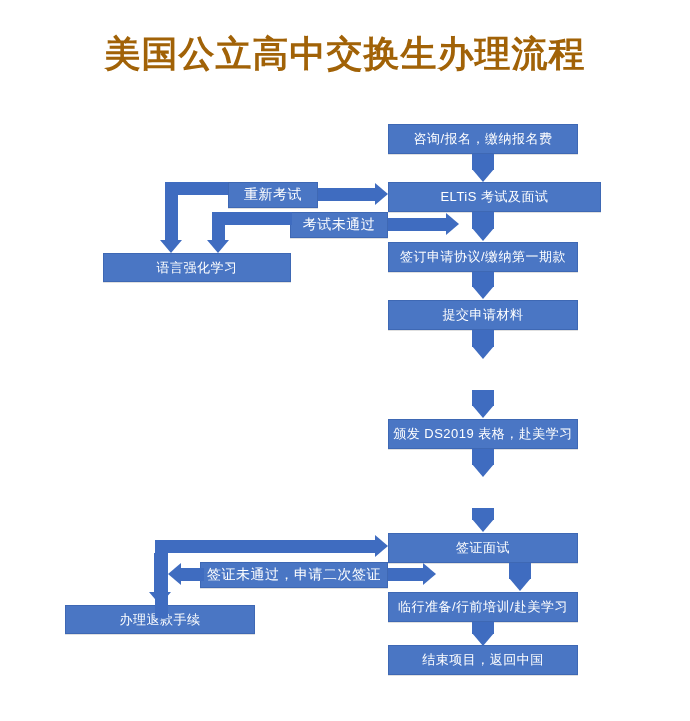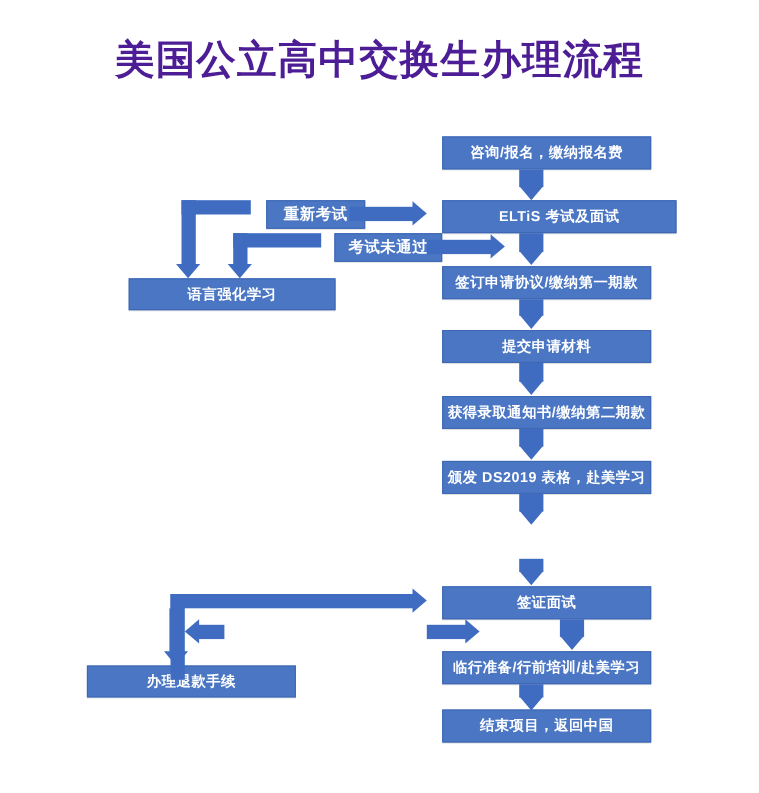--- a/index.html
+++ b/index.html
@@ -20,41 +20,40 @@
     background: #ffffff;
   }
   .title {
     position: absolute;
     left: 0;
     top: 30px;
     width: 690px;
     text-align: center;
     font-size: 36px;
     font-weight: bold;
-    color: #4c1d95;
+    color: #a16207;
     letter-spacing: 1px;
     line-height: 48px;
     white-space: nowrap;
   }
   .node {
     position: absolute;
     box-sizing: border-box;
     background: #4a76c4;
     border: 1px solid #3e68b4;
     color: #ffffff;
     display: flex;
     align-items: center;
     justify-content: center;
     font-size: 13px;
-    font-weight: bold;
+    font-weight: normal;
     letter-spacing: 0.5px;
     text-align: center;
     white-space: nowrap;
     box-shadow: 0 1px 0 rgba(0,0,0,0.12);
-    margin-left: 14px;
   }
   .node.small {
     font-size: 14px;
   }
   .vshaft {
     position: absolute;
     background: #3f6cc0;
   }
   .hshaft {
     position: absolute;
@@ -93,37 +92,37 @@
   <div class="title">美国公立高中交换生办理流程</div>
 
   <div class="node" style="left:388px; top:124px; width:190px; height:30px;">咨询/报名，缴纳报名费</div>
 
   <div class="node" style="left:388px; top:182px; width:213px; height:30px;">ELTiS 考试及面试</div>
 
   <div class="node" style="left:388px; top:300px; width:190px; height:30px;">提交申请材料</div>
 
   <div class="node" style="left:388px; top:242px; width:190px; height:30px;">签订申请协议/缴纳第一期款</div>
 
-  <div class="node" style="left:388px; top:360px; width:190px; height:30px;">获得录取通知书/缴纳第二期款</div>
 
   <div class="node" style="left:388px; top:419px; width:190px; height:30px;">颁发 DS2019 表格，赴美学习</div>
 
 
   <div class="node" style="left:388px; top:533px; width:190px; height:30px;">签证面试</div>
 
   <div class="node" style="left:388px; top:592px; width:190px; height:30px;">临行准备/行前培训/赴美学习</div>
 
   <div class="node" style="left:388px; top:645px; width:190px; height:30px;">结束项目，返回中国</div>
 
   <div class="node small" style="left:228px; top:182px; width:90px; height:26px;">重新考试</div>
 
   <div class="node small" style="left:290px; top:212px; width:98px; height:26px;">考试未通过</div>
 
   <div class="node" style="left:103px; top:253px; width:188px; height:29px;text-align:right;">语言强化学习</div>
 
+  <div class="node small" style="left:200px; top:562px; width:188px; height:26px;">签证未通过，申请二次签证</div>
 
   <div class="node" style="left:65px; top:605px; width:190px; height:29px;">办理退款手续</div>
 
   <div class="vshaft" style="left:472px; top:154px; width:22px; height:16px;"></div>
   <div class="head-down" style="left:472px; top:169px;"></div>
 
   <div class="vshaft" style="left:472px; top:212px; width:22px; height:17px;"></div>
   <div class="head-down" style="left:472px; top:228px;"></div>
 
   <div class="vshaft" style="left:472px; top:272px; width:22px; height:15px;"></div>

